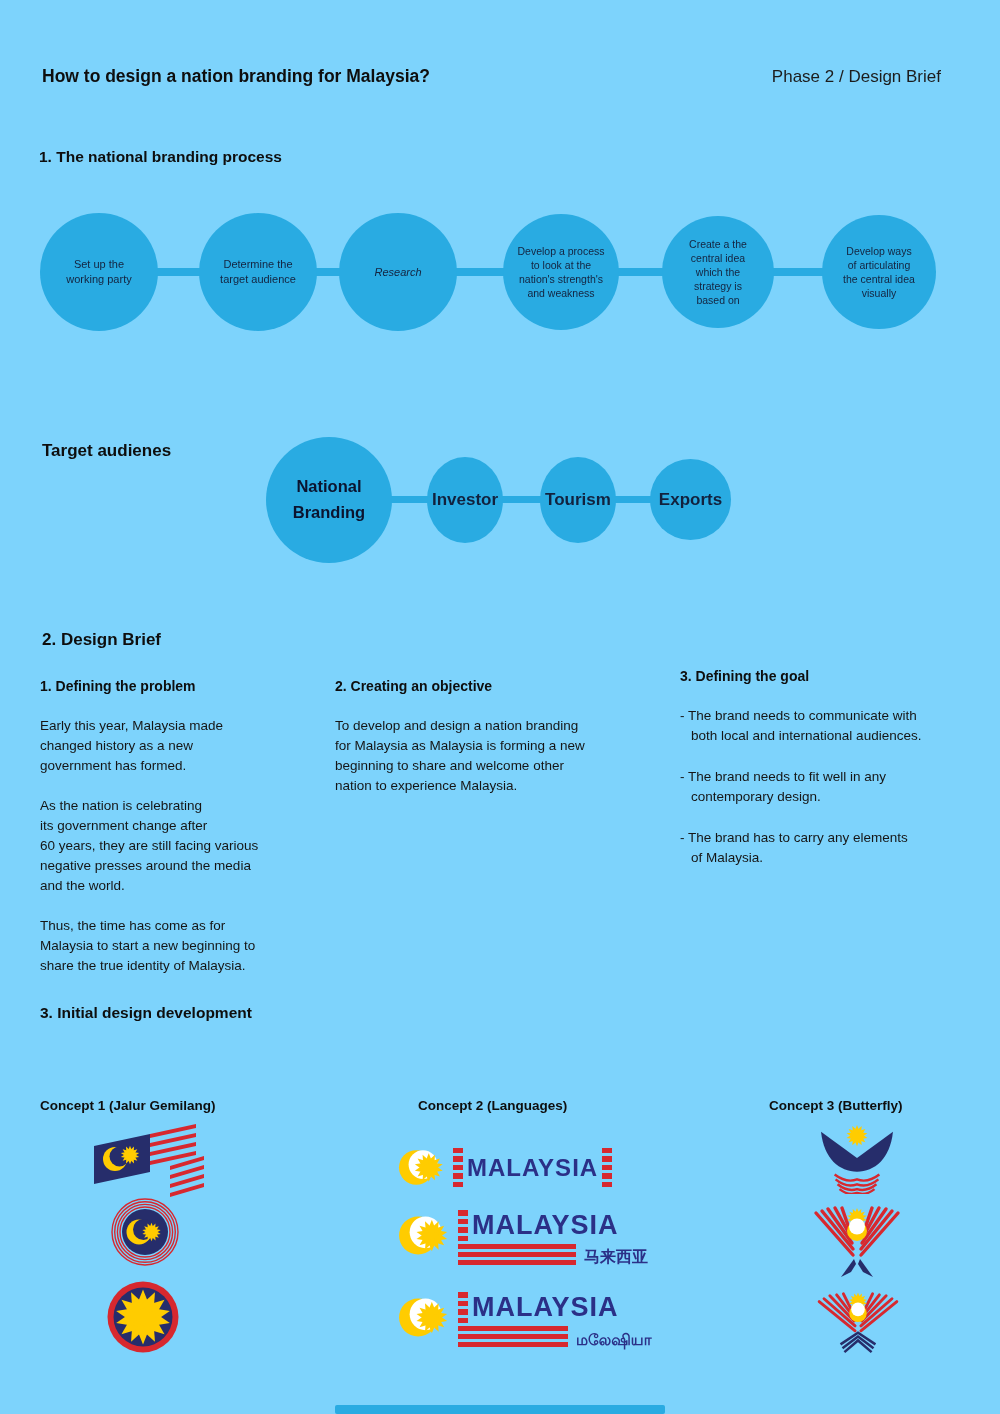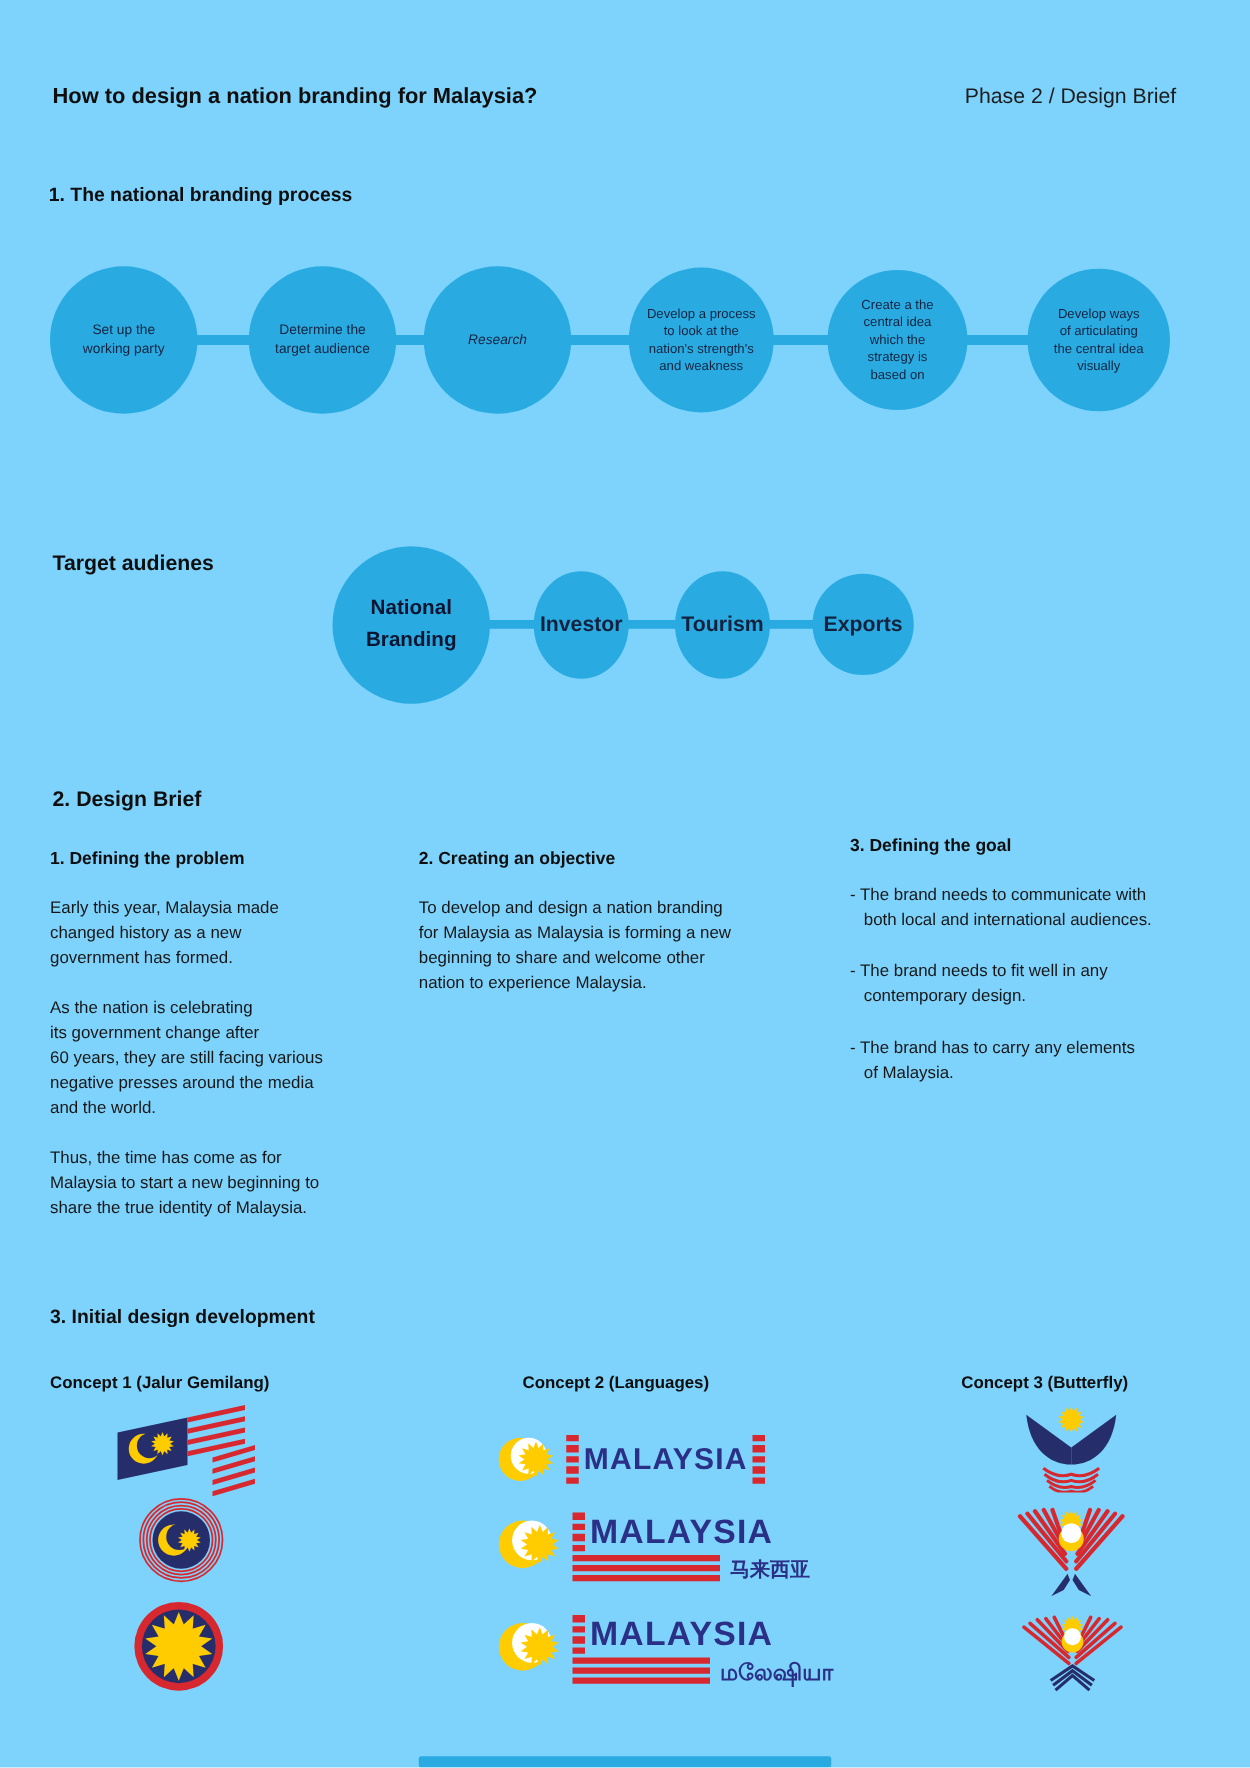--- a/index.html
+++ b/index.html
@@ -34,21 +34,21 @@
   .dash-col{display:flex;flex-direction:column;gap:3px;}
   .dash-col .dash{width:10px;height:5.5px;background:var(--red);}
   .wordmark{font-weight:700;color:var(--navy);letter-spacing:1px;line-height:1;}
   .wm-1{font-size:24px;margin:0 4px;}
   .wm-2{font-size:27px;margin:0 0 0 4px;}
   .stripe-row{display:flex;align-items:flex-end;margin-top:3px;}
   .stripes{display:flex;flex-direction:column;gap:3.5px;}
   .stripes .stripe{height:4.5px;background:var(--red);}
   .subtitle{font-weight:700;color:var(--navy);line-height:1;margin-left:8px;}
   .subtitle.cn{font-size:16px;}
-  .subtitle.ta{font-size:18px;}
+  .subtitle.ta{font-size:15px;}
 
   .footer-bar{border-radius:2px;}
 </style>
 </head>
 <body>
 
 <div class="page">
 
   <svg width="0" height="0" style="position:absolute" aria-hidden="true">
     <defs>
@@ -134,21 +134,21 @@
   <div class="abs" style="left:680px;top:668px;width:288px;">
     <p class="col-title">3. Defining the goal</p>
     <p class="bullet">- The brand needs to communicate with
 both local and international audiences.</p>
     <p class="bullet">- The brand needs to fit well in any
 contemporary design.</p>
     <p class="bullet">- The brand has to carry any elements
 of Malaysia.</p>
   </div>
 
-  <div class="abs sec-heading" style="left:40px;top:1045px;">3. Initial design development</div>
+  <div class="abs sec-heading" style="left:40px;top:1004px;">3. Initial design development</div>
 
   <div class="abs concept-title" style="left:40px;top:1098px;">Concept 1 (Jalur Gemilang)</div>
   <div class="abs concept-title" style="left:418px;top:1098px;">Concept 2 (Languages)</div>
   <div class="abs concept-title" style="left:769px;top:1098px;">Concept 3 (Butterfly)</div>
 
   <svg class="abs" style="left:86px;top:1124px;" width="118" height="74" viewBox="0 0 118 74">
     <polygon class="f-navy" points="8,22 64,10 64,48 8,60"></polygon>
     <circle class="f-yellow" cx="29" cy="35" r="12"></circle>
     <circle class="f-navy" cx="33.5" cy="32.5" r="10"></circle>
     <use href="#sun14" class="f-yellow" transform="translate(44,31) scale(0.85)"></use>

